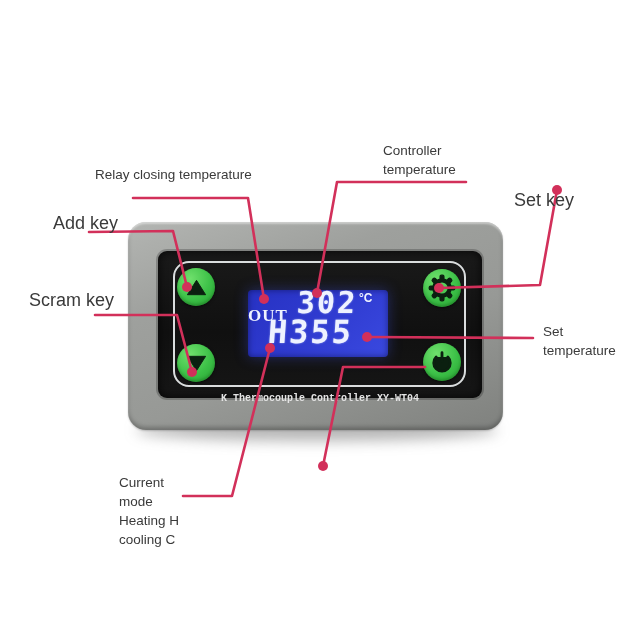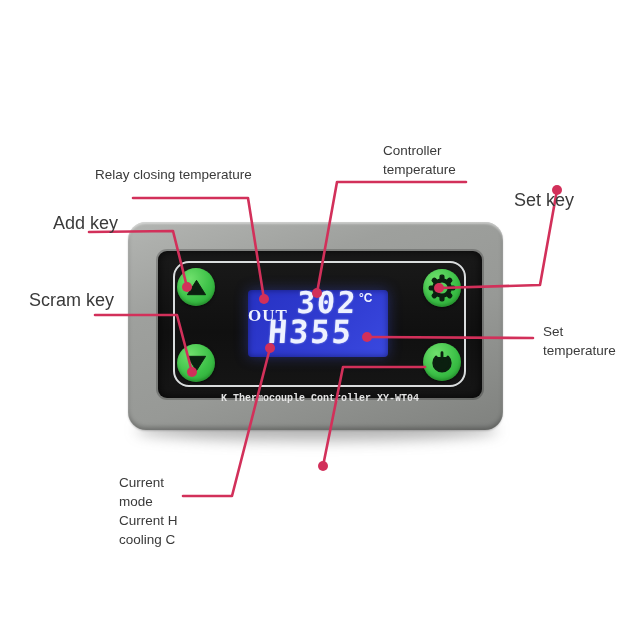--- a/index.html
+++ b/index.html
@@ -172,19 +172,19 @@
     <div class="lbl lbl-lg" style="left:29px;top:289px;">Scram key</div>
 
     <div class="lbl lbl-sm" style="left:543px;top:322px;">
       <div>Set</div>
       <div>temperature</div>
     </div>
 
     <div class="lbl lbl-sm" style="left:119px;top:473px;">
       <div>Current</div>
       <div>mode</div>
-      <div>Current H</div>
+      <div>Heating H</div>
       <div>cooling C</div>
     </div>
 
   </div>
 
 </div>
 
 </body></html>

